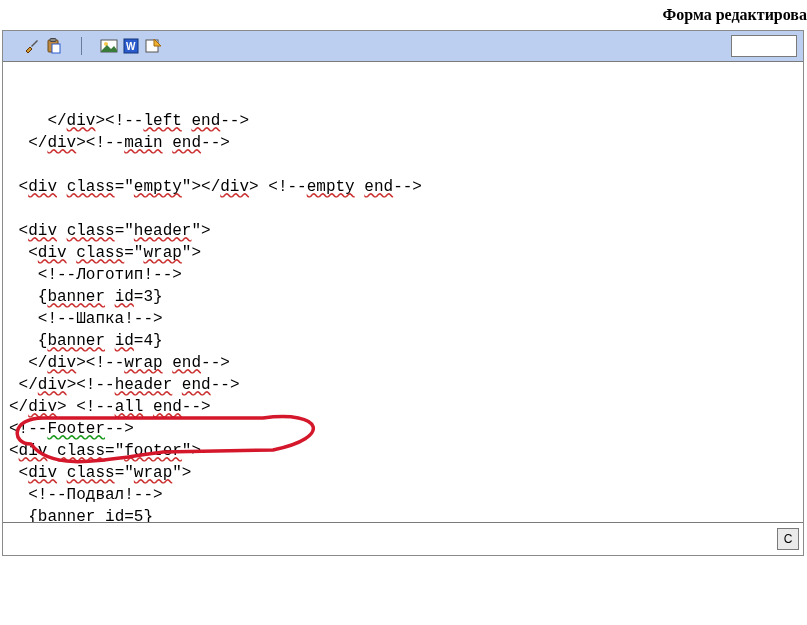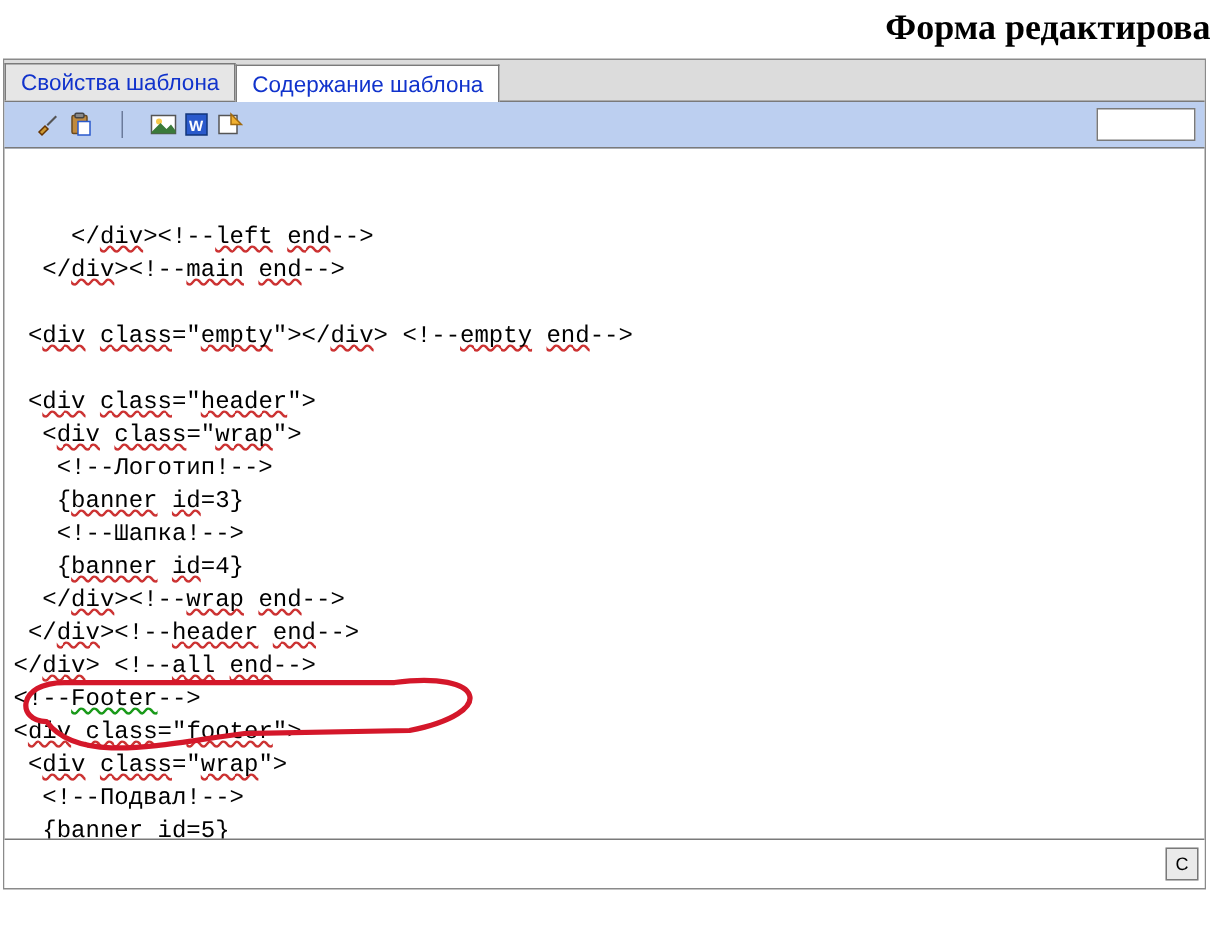--- a/index.html
+++ b/index.html
@@ -8,21 +8,21 @@
     background: #fff;
     font-family: Arial, Helvetica, sans-serif;
     width: 807px;
     height: 625px;
     overflow: hidden;
   }
 
   .page-title {
     font-family: "Times New Roman", serif;
     font-weight: bold;
-    font-size: 24px;
+    font-size: 16px;
     padding: 6px 0 6px 0;
     text-align: right;
     color: #000;
     white-space: nowrap;
     width: 807px;
   }
 
   .panel {
     border: 1px solid #8a8a8a;
     margin-left: 2px;
@@ -136,24 +136,20 @@
     display:flex; align-items:center; justify-content:center;
   }
 </style>
 </head>
 <body>
 
 <div class="page-title">Форма редактирова</div>
 
 <div class="panel">
 
-  <div class="tabs">
-    <div class="tab">Свойства шаблона</div>
-    <div class="tab active">Содержание шаблона</div>
-  </div>
 
   <div class="toolbar">
     <div class="tool-group">
       <span class="icon">
         <svg width="18" height="18" viewBox="0 0 18 18">
             <path d="M3 14 L7 10 L9 12 L5 16 Z" fill="#cc9933" stroke="#663300" stroke-width="1"></path>
             <path d="M8 9 L14 3 L15 4 L9 10 Z" fill="#555"></path>
           </svg>
       </span>
       <span class="icon">

